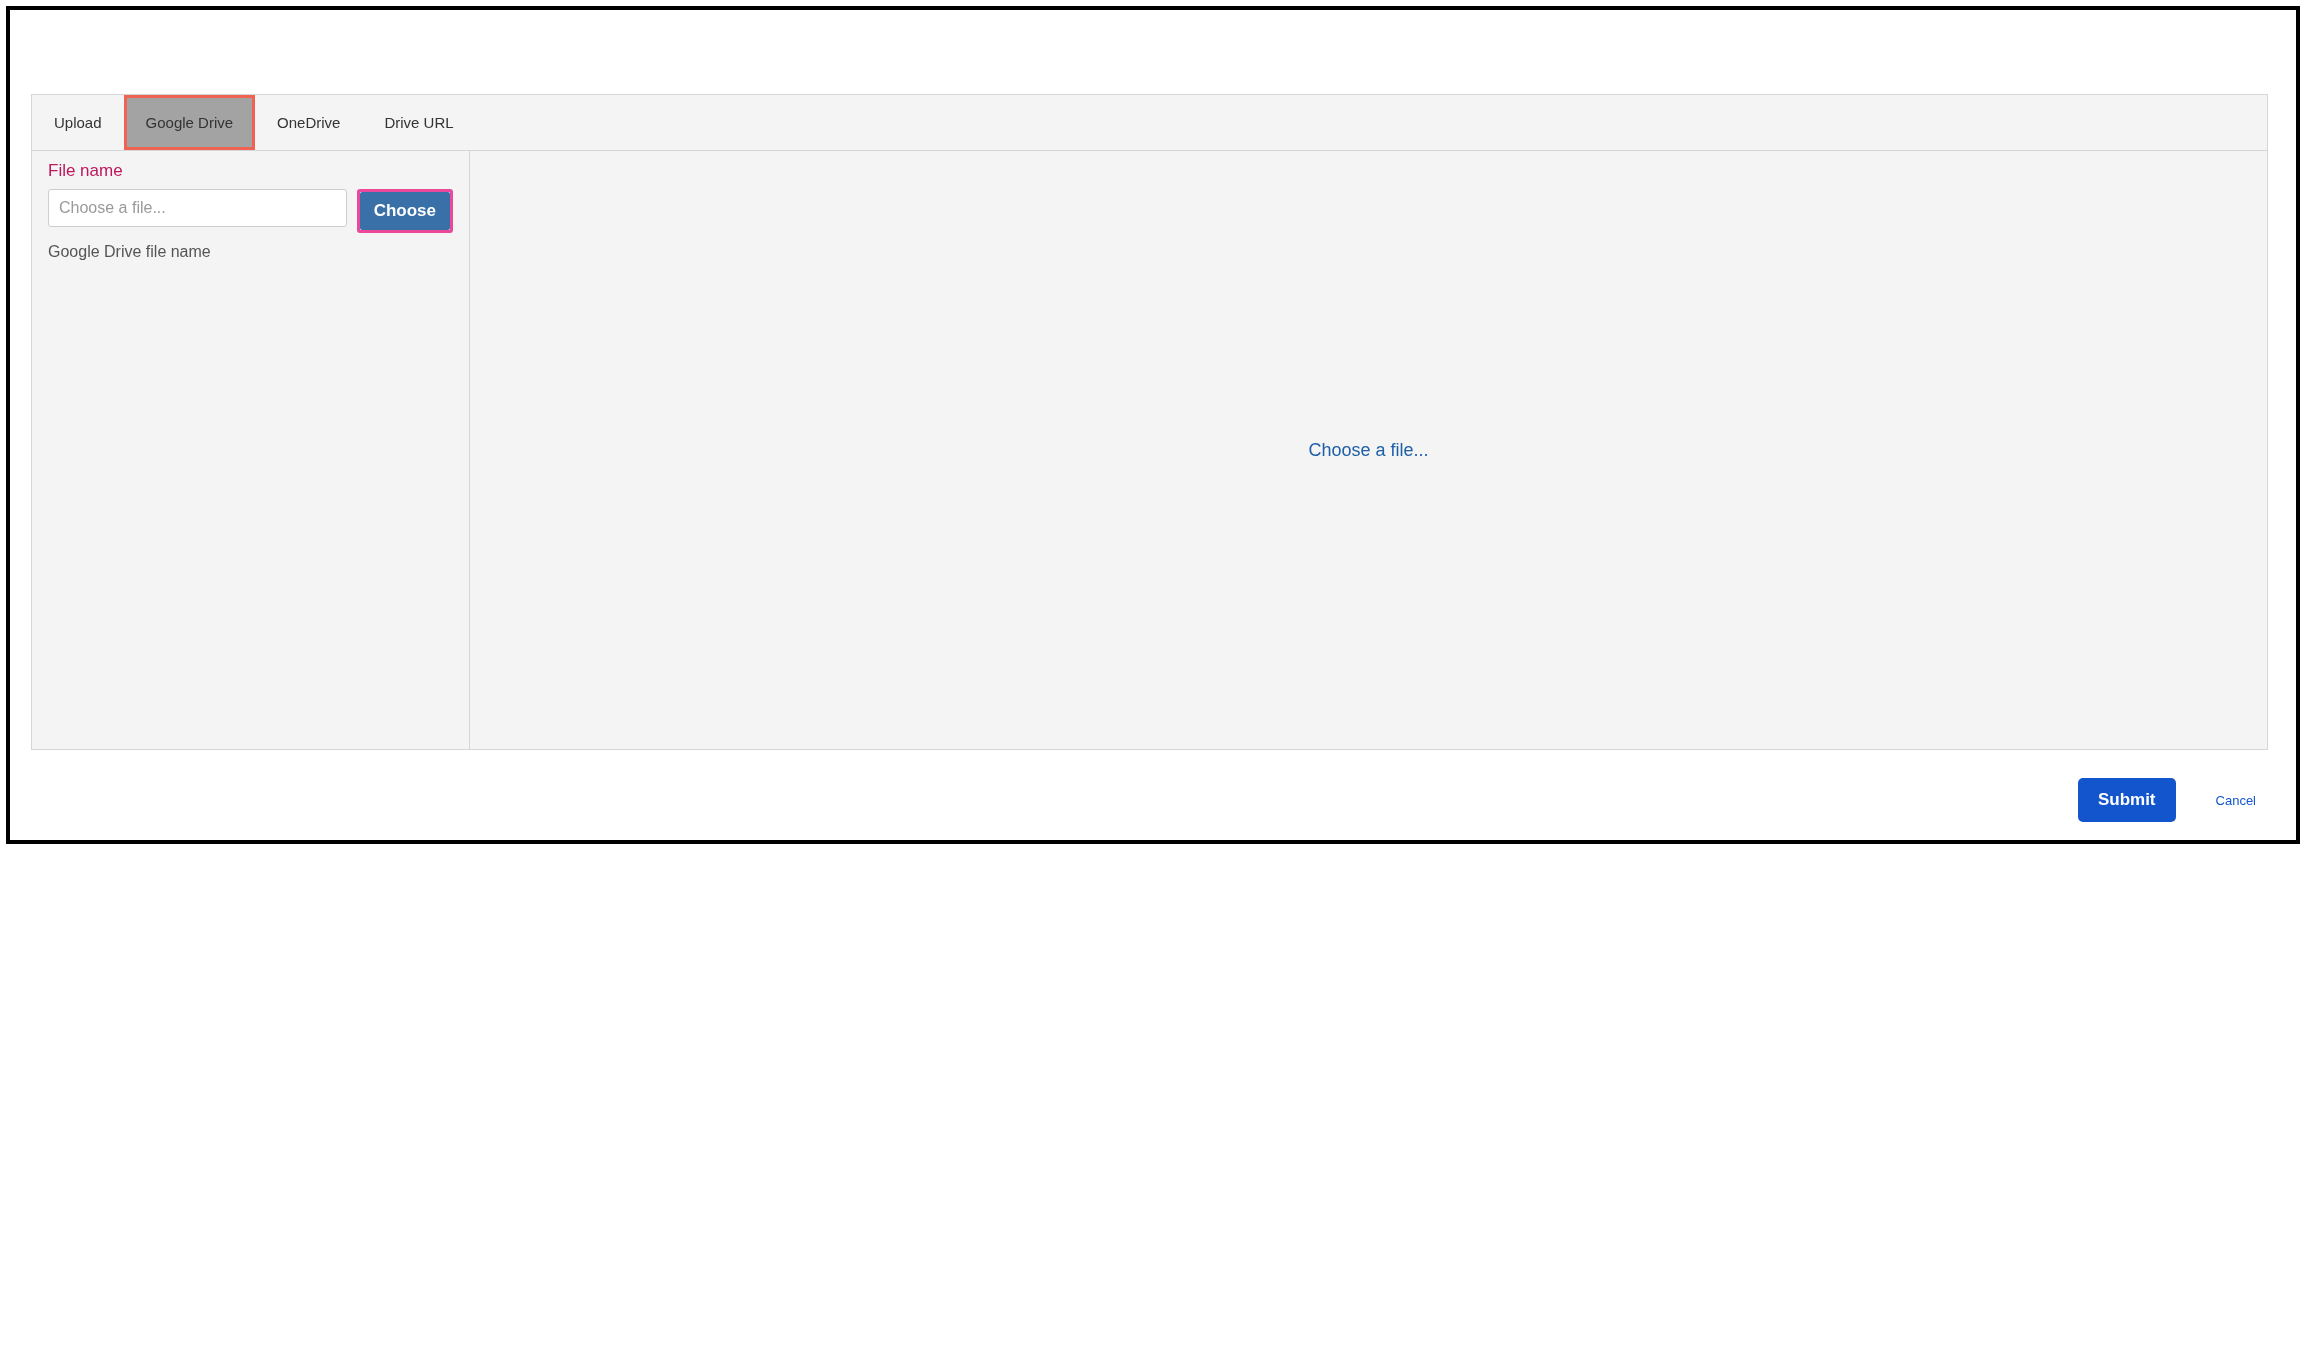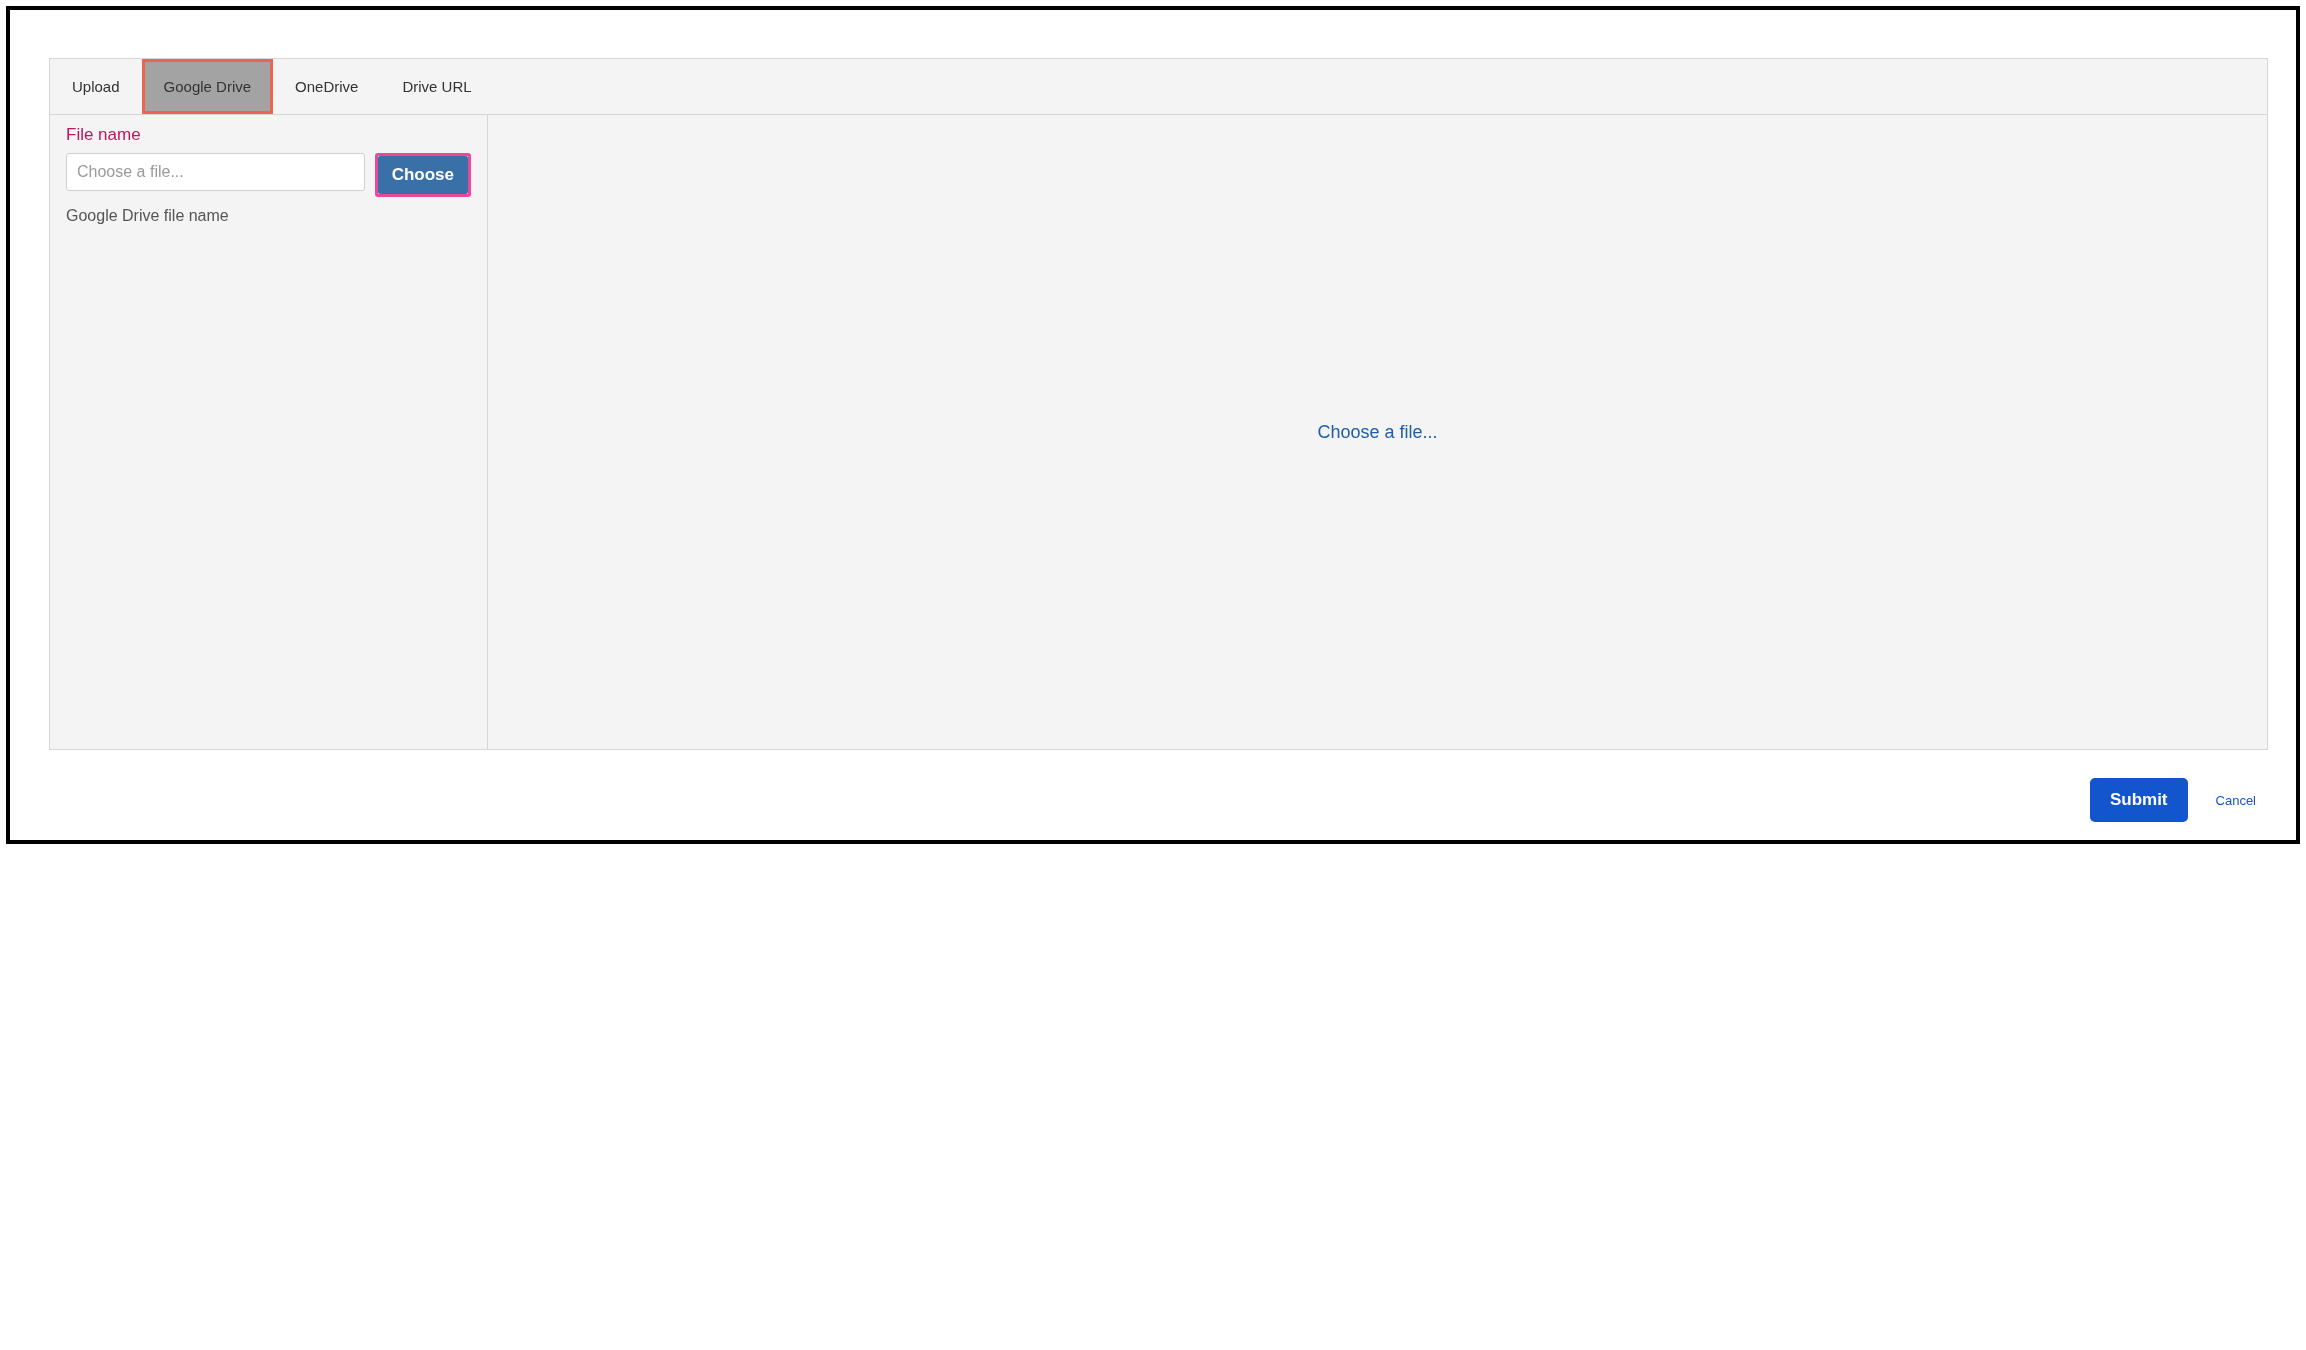--- a/index.html
+++ b/index.html
@@ -15,24 +15,25 @@
     .outer-frame {
       border: 4px solid #000000;
       width: 100%;
       height: 838px;
       background: #ffffff;
       display: flex;
       flex-direction: column;
     }
     .content-region {
       flex: 1;
-      padding: 48px 28px 0 39px;
+      padding: 48px 28px 0 21px;
       display: flex;
       flex-direction: column;
       min-height: 0;
+      margin-top: 36px;
     }
     .panel {
       flex: 1;
       border: 1px solid #d6d6d6;
       background: #f4f4f4;
       display: flex;
       flex-direction: column;
       overflow: hidden;
     }
     .tabs {
@@ -121,21 +122,21 @@
     .preview-text {
       font-size: 18px;
       color: #1f5fa8;
       cursor: pointer;
     }
     .footer {
       padding: 28px 40px 18px 40px;
       display: flex;
       justify-content: flex-end;
       align-items: center;
-      gap: 28px;
+      gap: 40px;
     }
     .submit-btn {
       background: #1255cc;
       color: #ffffff;
       border: none;
       border-radius: 5px;
       padding: 12px 20px;
       font-size: 17px;
       font-weight: 600;
       cursor: pointer;

